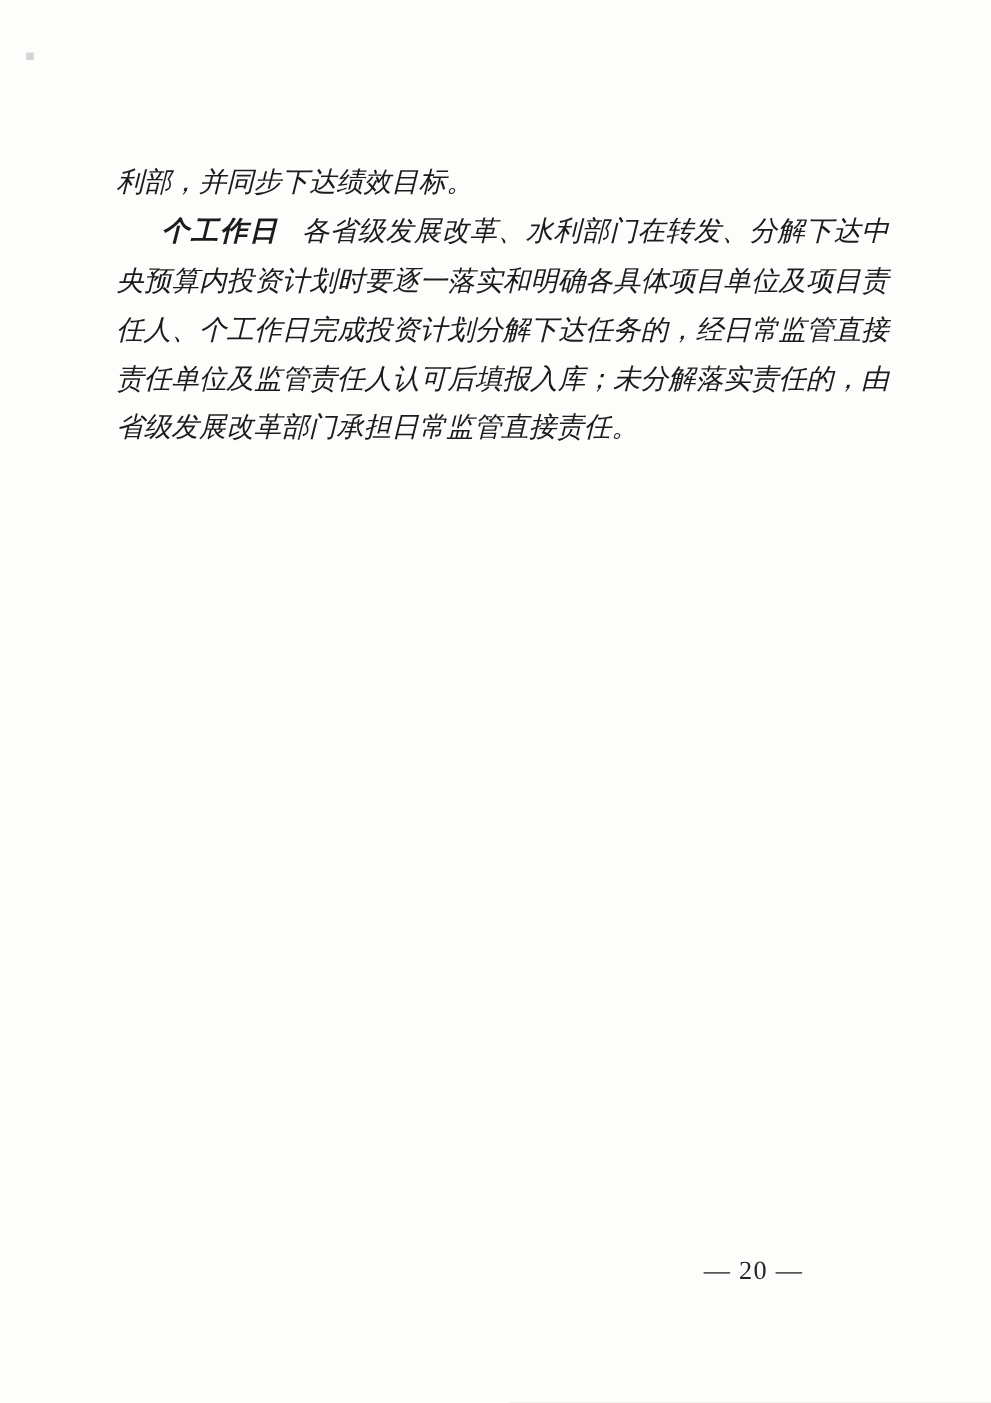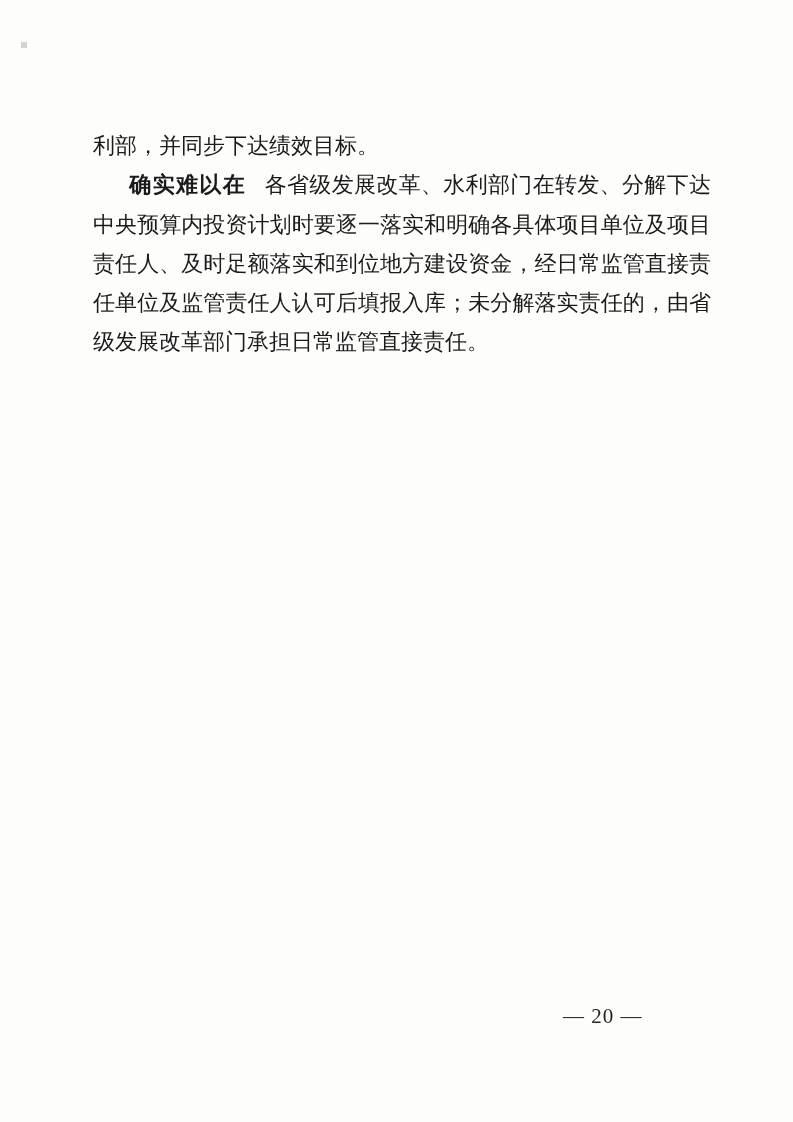--- a/index.html
+++ b/index.html
@@ -33,20 +33,21 @@
     color: #1b1b1b;
     font-size: 22px;
     line-height: 39.3px;
     text-align: justify;
     text-justify: inter-character;
   }
   .para {
     margin: 0;
     padding: 0;
     text-indent: 1.65em;
+    font-style: italic;
   }
   .para.no-indent {
     text-indent: 0;
   }
   .article-term {
     font-weight: bold;
     margin-right: 0.85em;
     letter-spacing: 1px;
   }
   .page-number {
@@ -72,21 +73,21 @@
 <div class="page">
 
   <div class="scan-speck"></div>
 
   <div class="doc-body">
 
   <p class="para no-indent">
       <span>利部，并同步下达绩效目标。</span>
     </p>
       <p class="para">
-      <b class="article-term">确实难以在</b><span>各省级发展改革、水利部门在转发、分解下达中央预算内投资计划时要逐一落实和明确各具体项目单位及项目责任人、及时足额落实和到位地方建设资金，经日常监管直接责任单位及监管责任人认可后填报入库；未分解落实责任的，由省级发展改革部门承担日常监管直接责任。</span>
+      <b class="article-term">个工作日</b><span>各省级发展改革、水利部门在转发、分解下达中央预算内投资计划时要逐一落实和明确各具体项目单位及项目责任人、个工作日完成投资计划分解下达任务的，经日常监管直接责任单位及监管责任人认可后填报入库；未分解落实责任的，由省级发展改革部门承担日常监管直接责任。</span>
     </p>
     </div>
 
   <div class="page-number">
     <span class="page-number-inner">— 20 —</span>
   </div>
 
 </div>
 
 </body></html>

